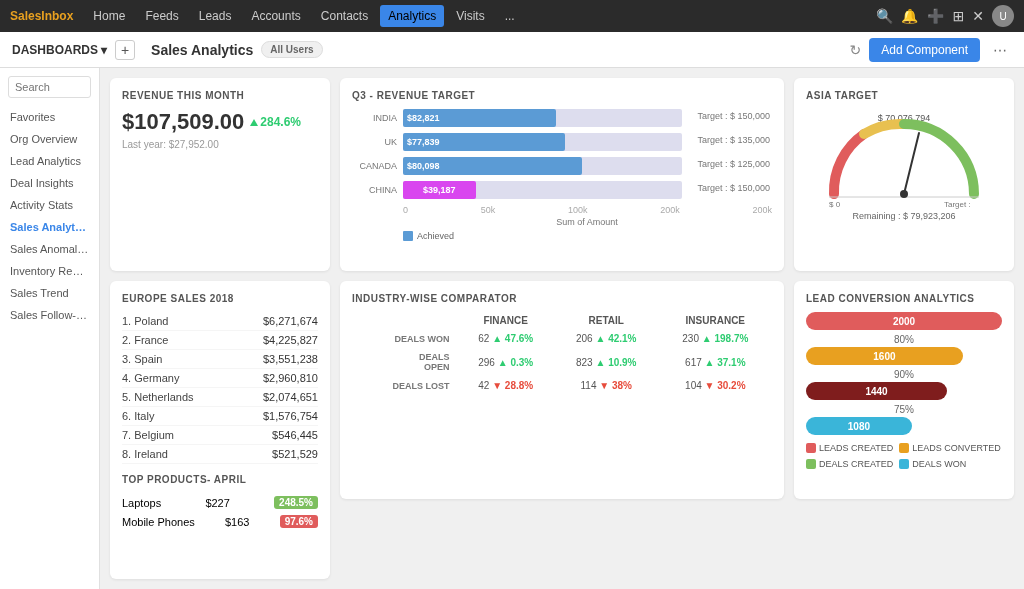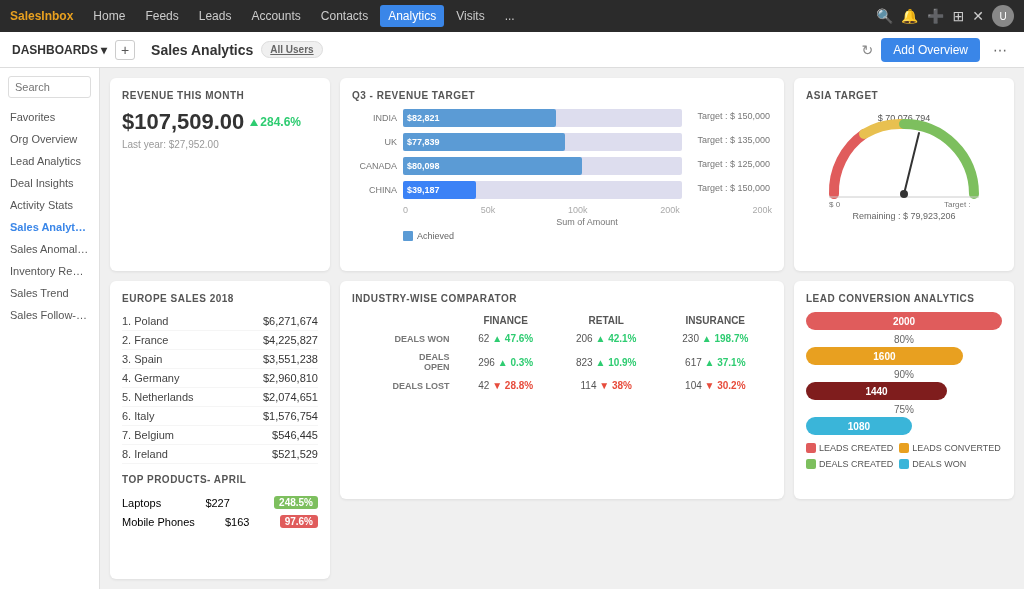--- a/index.html
+++ b/index.html
@@ -2,32 +2,32 @@
 <html><head>
   <meta charset="utf-8">
   <style>
     * { margin: 0; padding: 0; box-sizing: border-box; }
     body { font-family: -apple-system, BlinkMacSystemFont, 'Segoe UI', sans-serif; font-size: 12px; background: #f0f0f0; width: 1024px; height: 589px; overflow: hidden; }
 
     
     .top-nav { background: #2b2b2b; height: 32px; display: flex; align-items: center; padding: 0 10px; gap: 4px; }
     .nav-logo { color: #e8a020; font-weight: bold; font-size: 12px; margin-right: 8px; }
     .nav-item { color: #ccc; font-size: 12px; padding: 4px 8px; cursor: pointer; border-radius: 3px; }
-    .nav-item:hover, .nav-item.active { background: #3a86e8; color: #ffffff; }
+    .nav-item:hover, .nav-item.active { background: #3a86e8; color: #000000; }
     .nav-spacer { flex: 1; }
     .nav-icons { display: flex; gap: 8px; align-items: center; }
     .nav-icon { color: #ccc; font-size: 14px; cursor: pointer; }
     .nav-avatar { width: 22px; height: 22px; border-radius: 50%; background: #888; display: flex; align-items: center; justify-content: center; color: #fff; font-size: 10px; }
 
     
     .sub-nav { background: #fff; height: 36px; display: flex; align-items: center; padding: 0 12px; border-bottom: 1px solid #ddd; gap: 8px; }
     .dashboards-btn { font-size: 12px; font-weight: 600; color: #333; cursor: pointer; display: flex; align-items: center; gap: 3px; }
     .add-btn-small { width: 20px; height: 20px; border: 1px solid #ccc; border-radius: 3px; display: flex; align-items: center; justify-content: center; color: #555; cursor: pointer; font-size: 14px; }
     .page-title-area { margin-left: 8px; font-size: 14px; font-weight: 600; color: #333; display: flex; align-items: center; gap: 8px; }
-    .all-users-badge { background: #f0f0f0; border: 1px solid #ddd; border-radius: 10px; padding: 2px 8px; font-size: 10px; color: #666; text-decoration: underline; }
+    .all-users-badge { background: #f0f0f0; border: 1px solid #ddd; border-radius: 10px; padding: 2px 8px; font-size: 10px; color: #666; }
     .sub-nav-spacer { flex: 1; }
     .add-component-btn { background: #3a86e8; color: #fff; border: none; border-radius: 4px; padding: 5px 12px; font-size: 12px; cursor: pointer; }
     .more-btn { width: 24px; height: 24px; display: flex; align-items: center; justify-content: center; color: #666; cursor: pointer; font-size: 14px; }
     .refresh-icon { color: #888; font-size: 14px; cursor: pointer; }
 
     
     .main-layout { display: flex; height: calc(589px - 68px); }
 
     
     .sidebar { width: 100px; background: #fff; border-right: 1px solid #e0e0e0; padding: 8px 0; overflow-y: auto; flex-shrink: 0; }
@@ -123,21 +123,21 @@
   <span class="dashboards-btn">
     <span>DASHBOARDS</span> ▾
   </span>
   <div class="add-btn-small">+</div>
   <div class="page-title-area">
     <span>Sales Analytics</span>
     <span class="all-users-badge">All Users</span>
   </div>
   <div class="sub-nav-spacer"></div>
   <span class="refresh-icon">↻</span>
-  <button class="add-component-btn">Add Overview</button>
+  <button class="add-component-btn">Add Component</button>
   <div class="more-btn">⋯</div>
 </div>
 
 <div class="main-layout">
 
   <div class="sidebar">
     <input class="sidebar-search" type="text" placeholder="Search" style="">
     <div class="sidebar-item">Favorites</div>
     <div class="sidebar-item">Org Overview</div>
     <div class="sidebar-item">Lead Analytics</div>
@@ -200,21 +200,21 @@
               </div>
             </div>
             <span style="font-size:9px; color:#777; position:absolute; right:-88px; top:2px; white-space:nowrap;">Target : $ 125,000</span>
           </div>
         </div>
 
         <div class="bar-row">
           <div class="bar-label">CHINA</div>
           <div class="bar-wrapper" style="flex:1; position:relative;">
             <div style="background:#dde; height:18px; border-radius:2px; width:100%; position:relative;">
-              <div style="background:#3b82f6; height:18px; border-radius:2px; width:26%; display:flex; align-items:center; padding-left:4px;">
+              <div style="background:#d946ef; height:18px; border-radius:2px; width:26%; display:flex; align-items:center; padding-left:20px;">
                 <span style="font-size:9px; color:#fff; font-weight:600;">$39,187</span>
               </div>
             </div>
             <span style="font-size:9px; color:#777; position:absolute; right:-88px; top:2px; white-space:nowrap;">Target : $ 150,000</span>
           </div>
         </div>
       </div>
       <div class="chart-axis">
         <span>0</span>
           <span>50k</span>

